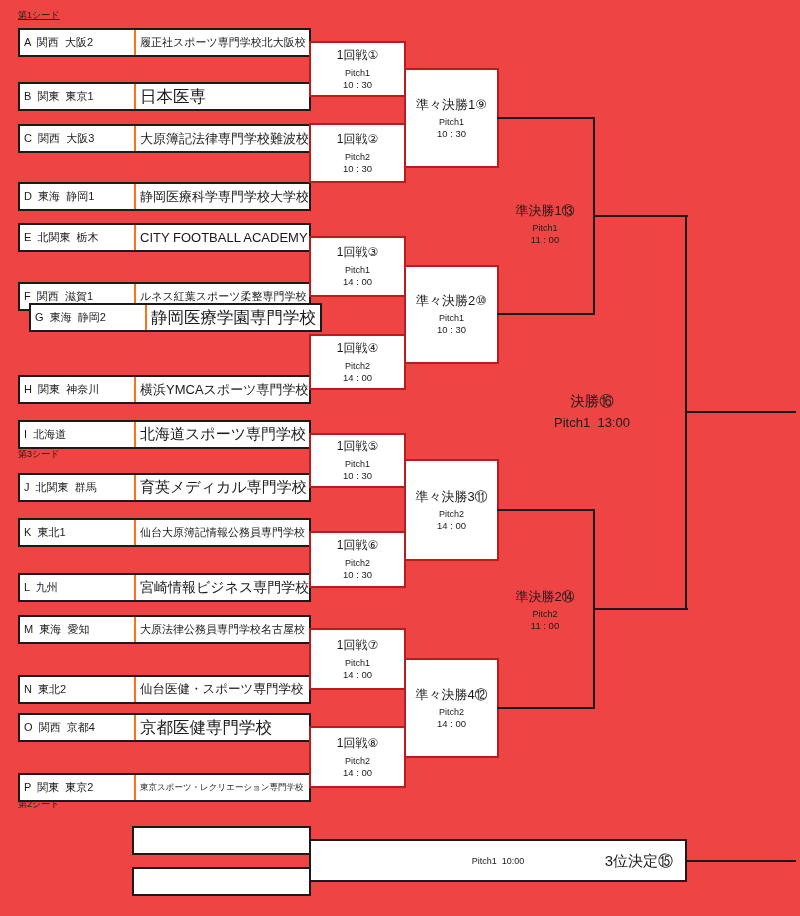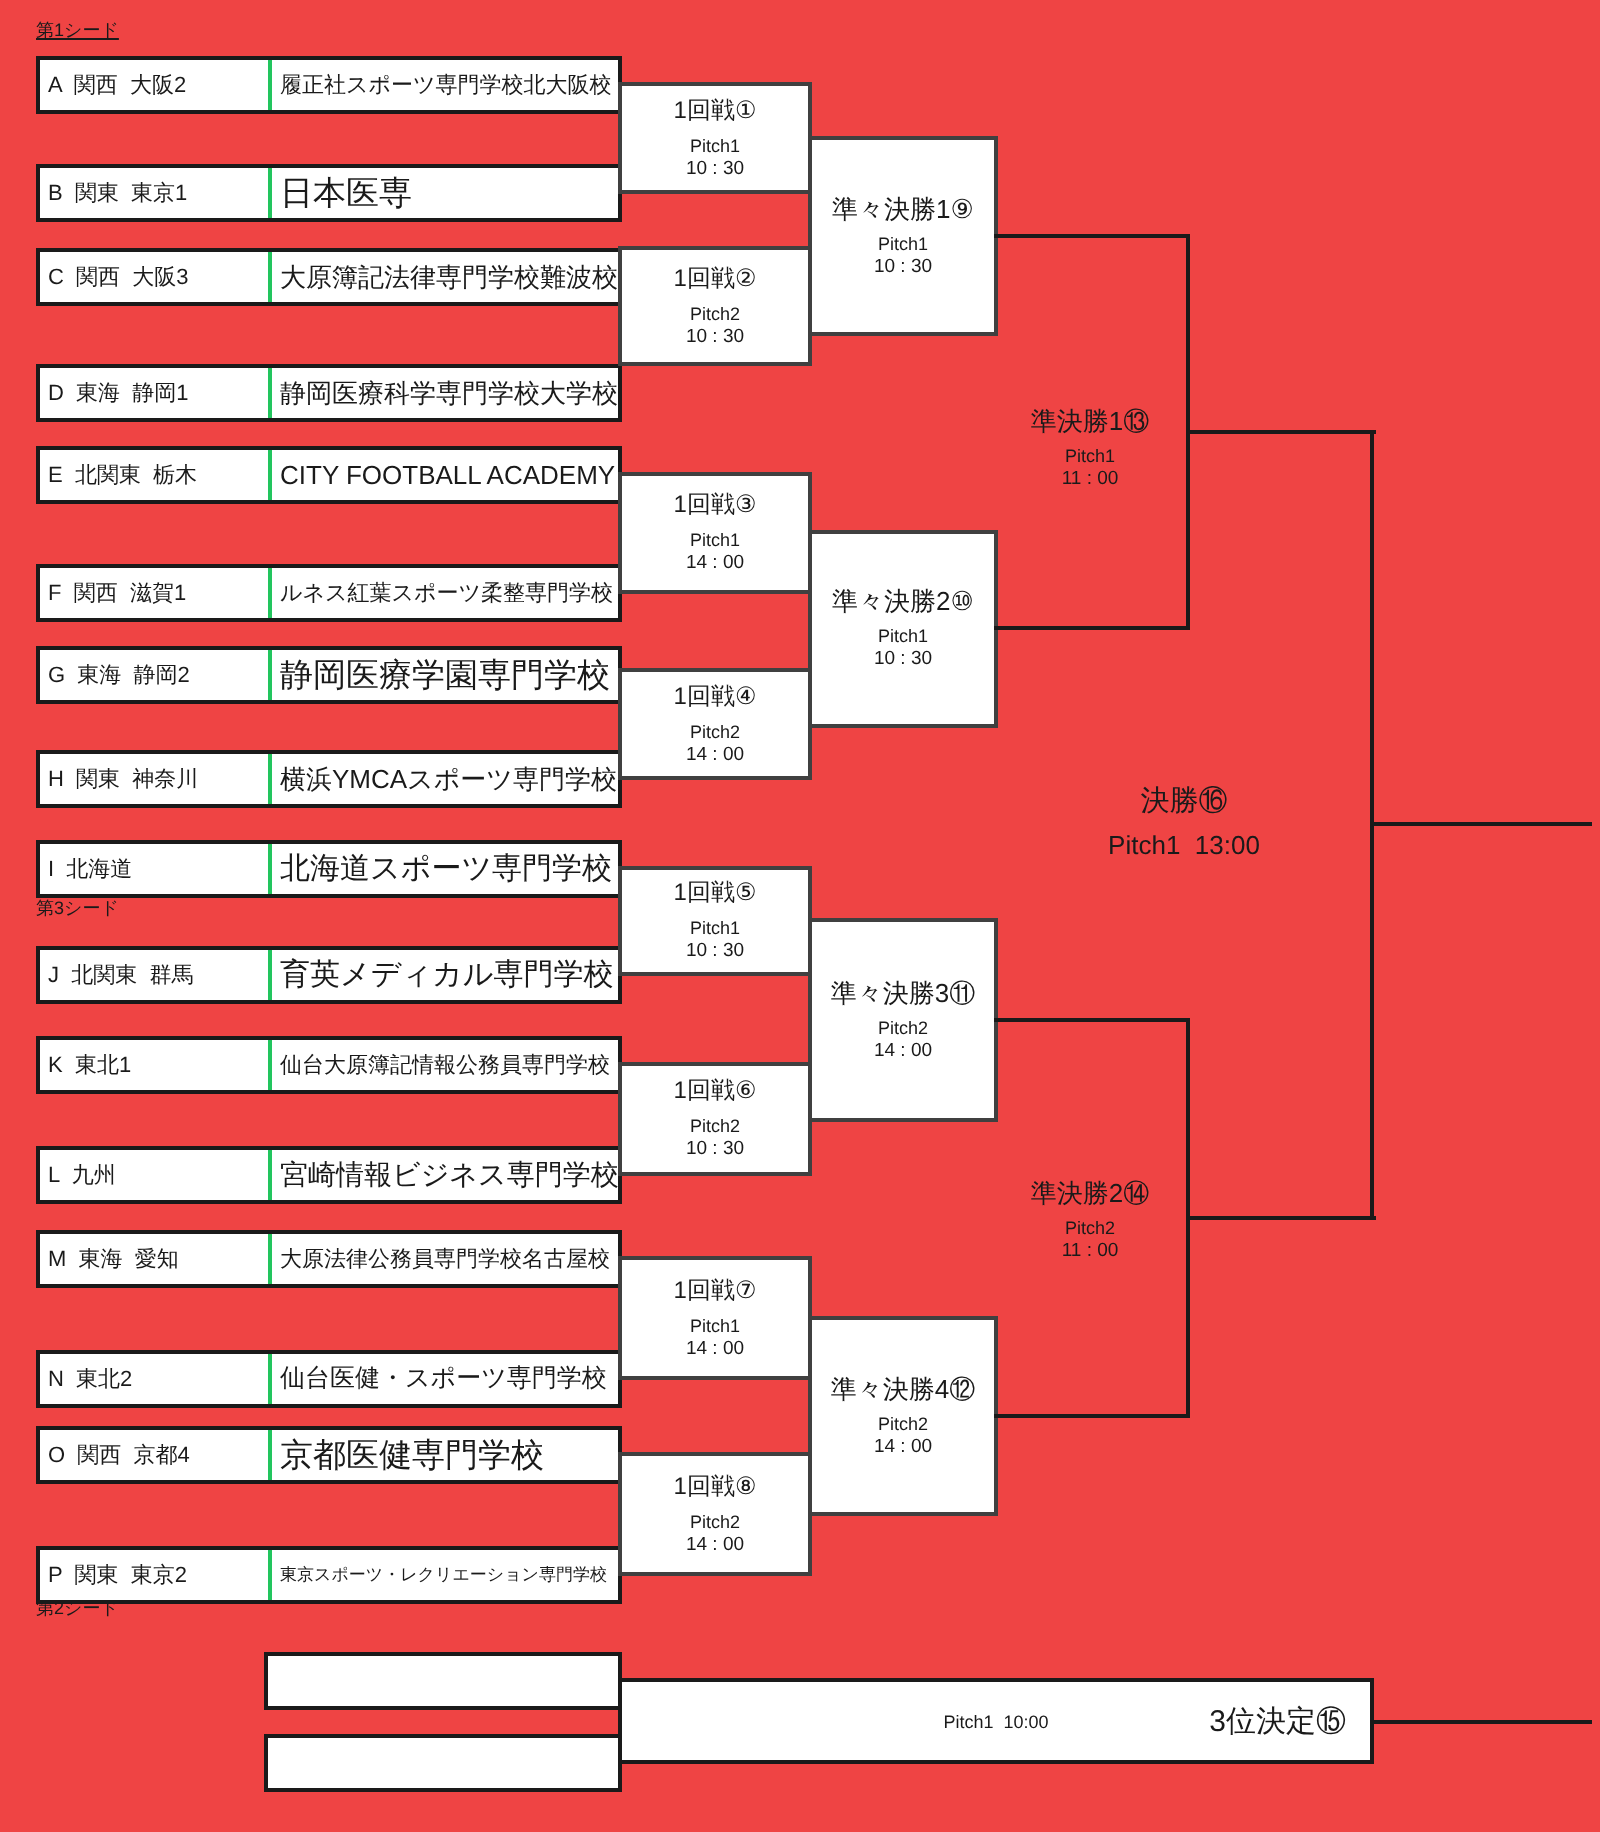--- a/index.html
+++ b/index.html
@@ -1,26 +1,26 @@
 <!DOCTYPE html>
 <html><head>
 <meta charset="utf-8">
 <style>
   html,body{margin:0;padding:0;background:#fff;}
   body{font-family:"Liberation Sans","DejaVu Sans",sans-serif;color:#1a1a1a;}
   #stage{position:relative;width:800px;height:916px;background:#ef4444;overflow:hidden;}
   .abs{position:absolute;box-sizing:border-box;}
   
   .team{display:flex;border:2px solid #1a1a1a;background:#fff;left:18px;width:293px;height:29px;}
-  .team .region{width:110px;border-right:2px solid #22c55e;display:flex;align-items:center;
+  .team .region{width:110px;border-right:2px solid #f97316;display:flex;align-items:center;
                 padding-left:4px;font-size:11px;white-space:pre;overflow:hidden;}
   .team .school{flex:1;display:flex;align-items:center;padding-left:4px;font-size:16.5px;
                 white-space:nowrap;overflow:hidden;}
   
-  .match{border:2px solid #404040;background:#fff;display:flex;flex-direction:column;
+  .match{border:2px solid #b91c1c;background:#fff;display:flex;flex-direction:column;
          align-items:center;justify-content:center;text-align:center;}
   .match .m-title{font-size:12px;line-height:14px;margin-bottom:6px;}
   .qf .m-title{font-size:13px;line-height:15px;margin-bottom:5px;}
   .m-pitch{font-size:9px;line-height:11px;}
   .m-time{font-size:9.5px;line-height:12px;}
   
   .lblblock{display:flex;flex-direction:column;align-items:center;text-align:center;}
   .sf-title{font-size:13px;line-height:16px;margin-bottom:4px;}
   .final-title{font-size:14.5px;line-height:17px;}
   .final-sched{font-size:13px;line-height:16px;margin-top:5px;white-space:pre;}
@@ -64,21 +64,21 @@
     <div class="school fit" style="font-size: 13px;">静岡医療科学専門学校大学校</div>
   </div>
   <div class="abs team" style="top:223px;">
     <div class="region">E  北関東  栃木</div>
     <div class="school fit" style="font-size: 13px;">CITY FOOTBALL ACADEMY</div>
   </div>
   <div class="abs team" style="top:282px;">
     <div class="region">F  関西  滋賀1</div>
     <div class="school fit" style="font-size: 11px;">ルネス紅葉スポーツ柔整専門学校</div>
   </div>
-  <div class="abs team" style="top:323px;">
+  <div class="abs team" style="top:303px;margin-left:11px;">
     <div class="region">G  東海  静岡2</div>
     <div class="school fit">静岡医療学園専門学校</div>
   </div>
   <div class="abs team" style="top:375px;">
     <div class="region">H  関東  神奈川</div>
     <div class="school fit" style="font-size: 13px;">横浜YMCAスポーツ専門学校</div>
   </div>
   <div class="abs team" style="top:420px;">
     <div class="region">I  北海道</div>
     <div class="school fit" style="font-size: 15px;">北海道スポーツ専門学校</div>

